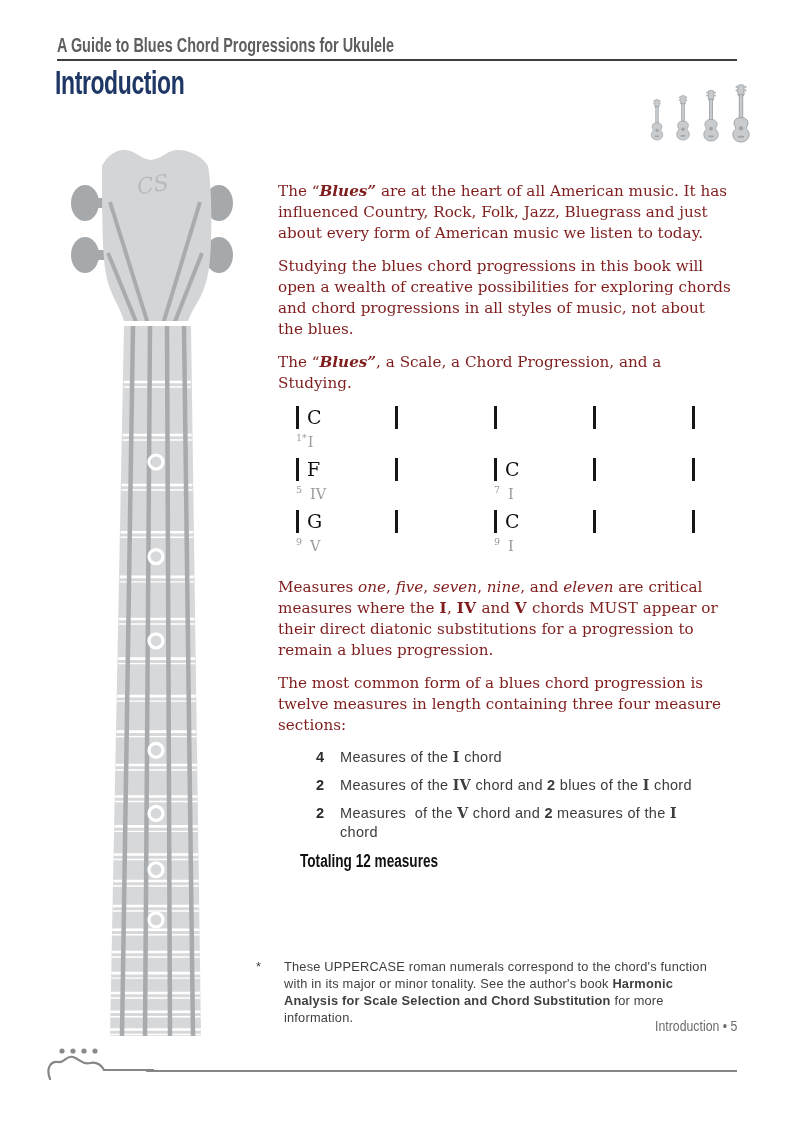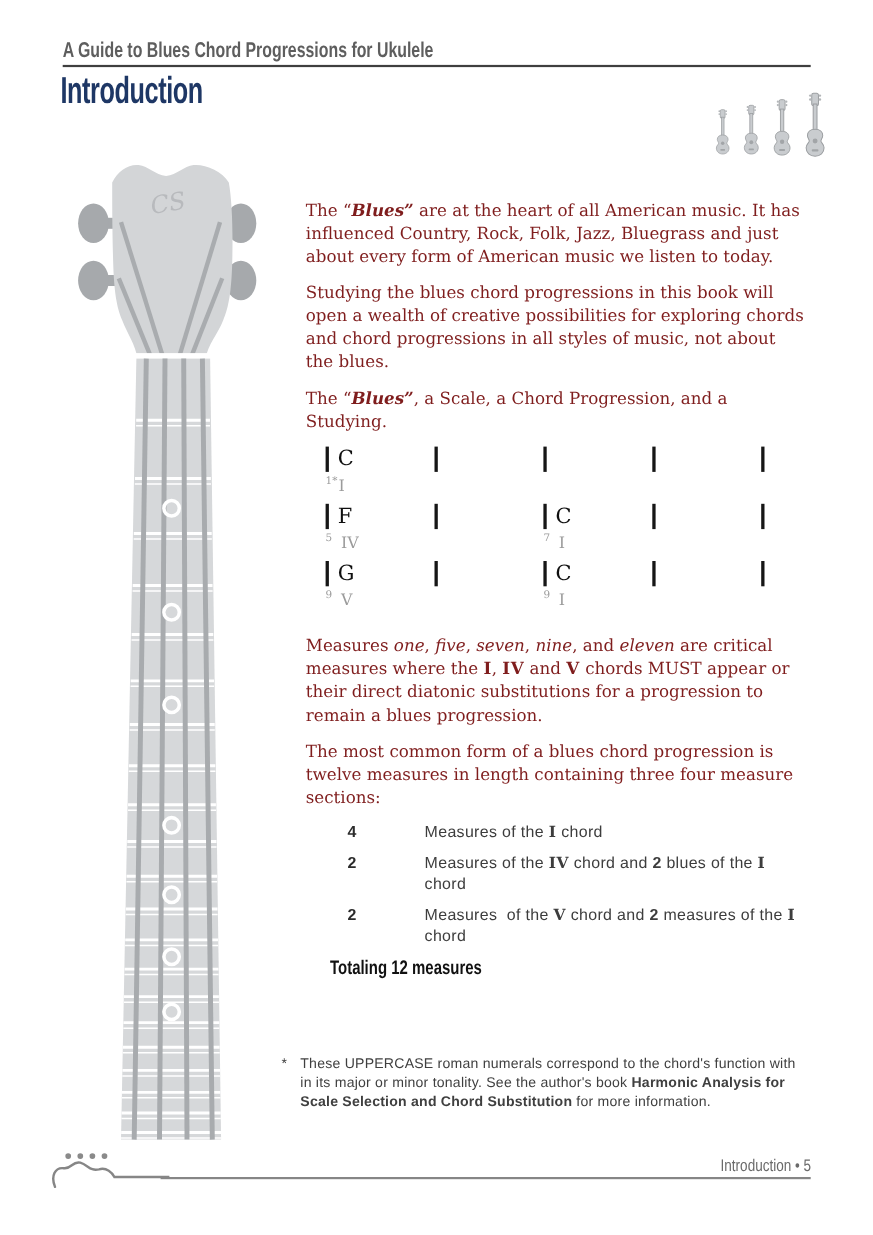--- a/index.html
+++ b/index.html
@@ -42,40 +42,40 @@
   .labels { display:flex; height:22px; }
   .label-cell { width:99px; display:flex; align-items:flex-start; }
   .mnum { font-size:9.5px; color:#9b9b9b; line-height:10px; padding-top:2px; font-family:"DejaVu Serif", serif; }
   .mrn { font-size:14.5px; color:#9b9b9b; line-height:15px; margin-top:4px; margin-left:1px; font-family:"DejaVu Serif", serif; }
   .mrn.sp { margin-left:8px; }
 
   
   .measure-list { margin:2px 0 0 38px; font-family:"Liberation Sans", sans-serif; color:#3d3d3d; }
   .mi { display:flex; margin-bottom:9px; font-size:14.5px; line-height:19px; letter-spacing:0.3px; }
   .mi-num { width:14px; flex:none; font-weight:bold; color:#2b2b2b; margin-right:10px; }
-  .mi-text { width:360px;margin-left:46px; }
+  .mi-text { width:360px; }
   .mi-text .rn { font-size:14px; }
   .total-label {
     margin:8px 0 0 22px; white-space:nowrap;
     font-family:"Liberation Sans", sans-serif; font-size:17px; font-weight:800; color:#111;
     transform:scale(0.8,1.05); transform-origin:left top;
   }
 
   
   .footnote {
     position:absolute; left:256px; top:958px; width:474px;
     font-family:"Liberation Sans", sans-serif; font-size:12.8px; line-height:17px;
     color:#3f3f3f; letter-spacing:0.2px;
   }
   .footnote .marker { position:absolute; left:0; top:0; }
-  .footnote .fn-text { margin-left:17px; }
+  .footnote .fn-text { margin-left:28px; }
 
   
   .footer-rule { position:absolute; left:146px; top:1070px; width:591px; height:2px; background:#868686; }
-  .footer-label-wrap { position:absolute; right:57px; top:1049px; }
+  .footer-label-wrap { position:absolute; right:57px; top:1016px; }
   .footer-label {
     display:inline-block; white-space:nowrap;
     font-family:"Liberation Sans", sans-serif; font-size:15px; color:#6a6a6a;
     transform:scale(0.82,1.02); transform-origin:right top;
   }
   .sketch-svg { position:absolute; left:42px; top:1040px; }
 </style>
 </head>
 <body>
 

